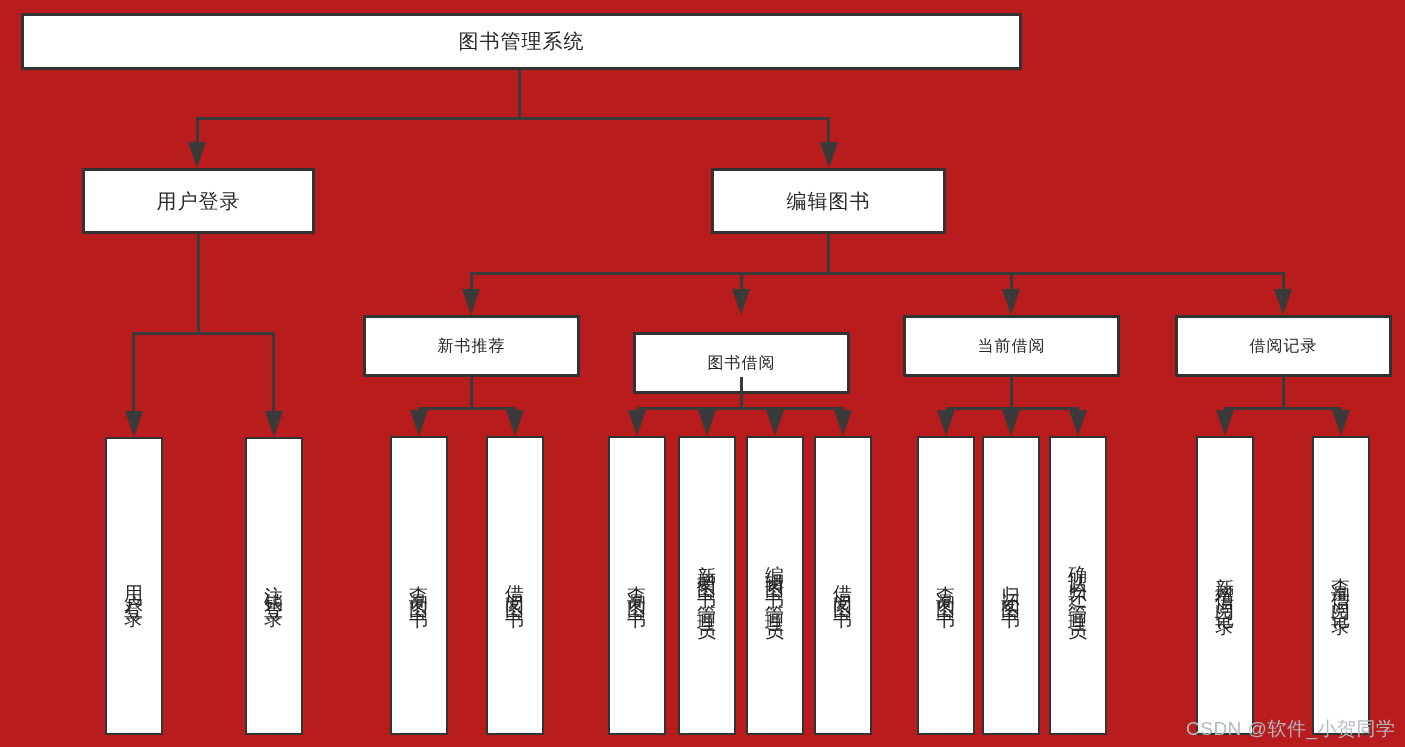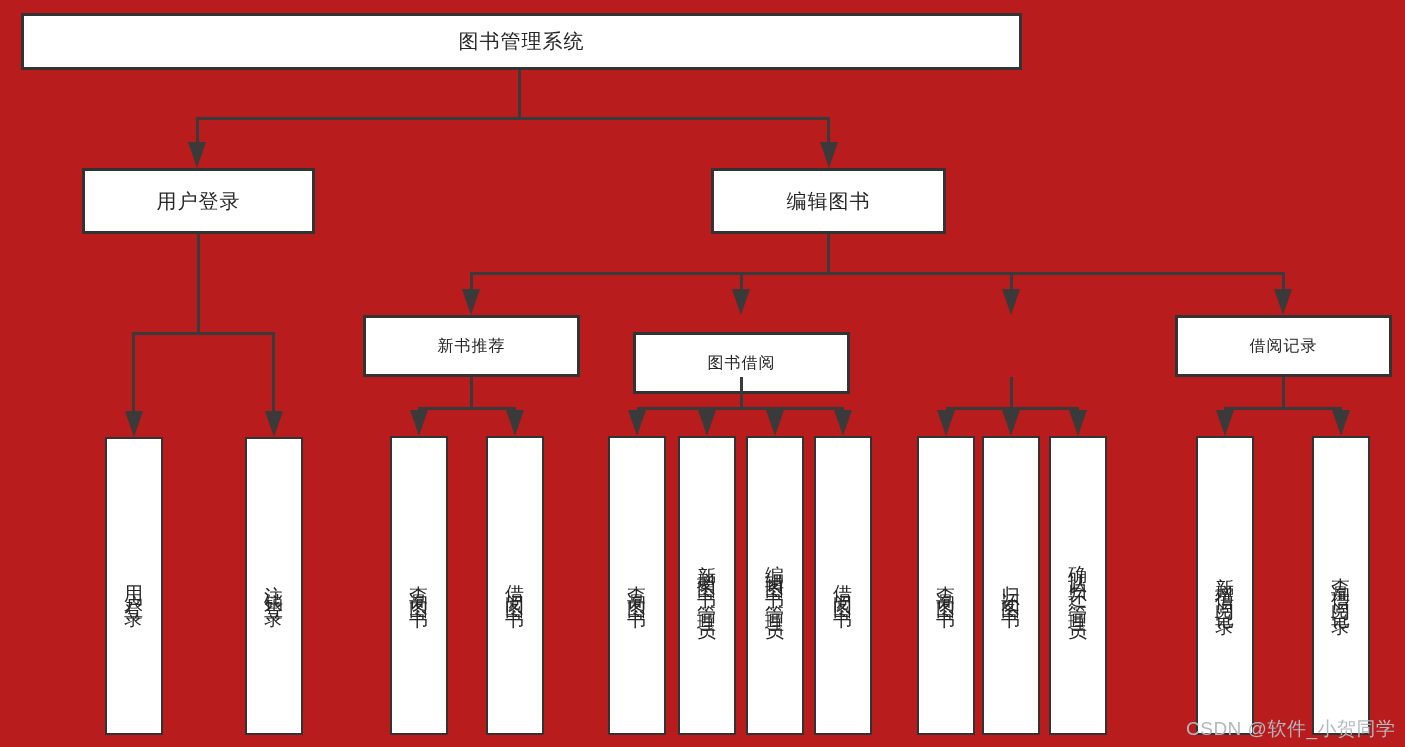--- a/index.html
+++ b/index.html
@@ -95,20 +95,23 @@
   <div class="arrow" style="left:1002px; top:289px;"></div>
   <div class="vline" style="left:1282px; top:272px; height:22px;"></div>
   <div class="arrow" style="left:1274px; top:289px;"></div>
 
   <div class="node lv3" style="left:363px; top:315px; width:217px; height:62px;">
     <span>新书推荐</span>
   </div>
   <div class="node lv3" style="left:633px; top:332px; width:217px; height:62px;">
     <span>图书借阅</span>
   </div>
+  <div class="node lv3" style="left:903px; top:315px; width:217px; height:62px;">
+    <span>当前借阅</span>
+  </div>
   <div class="node lv3" style="left:1175px; top:315px; width:217px; height:62px;">
     <span>借阅记录</span>
   </div>
 
   <div class="vline" style="left:470px; top:377px; height:33px;"></div>
   <div class="hline" style="left:418px; top:407px; width:98px;"></div>
   <div class="arrow" style="left:410px; top:410px;"></div>
   <div class="arrow" style="left:506px; top:410px;"></div>
 
   <div class="vline" style="left:740px; top:377px; height:33px;"></div>

